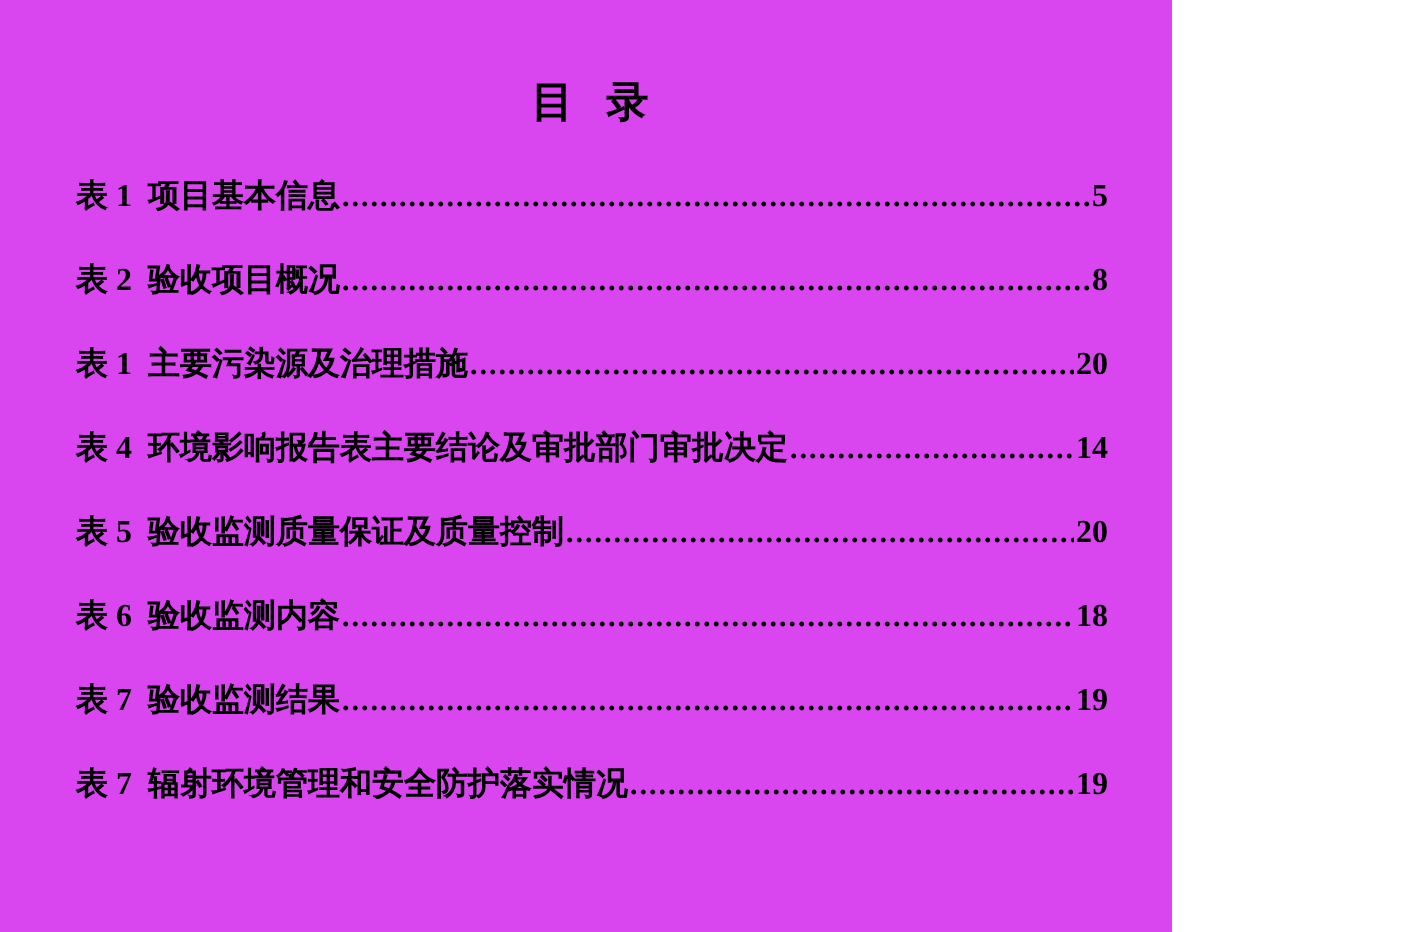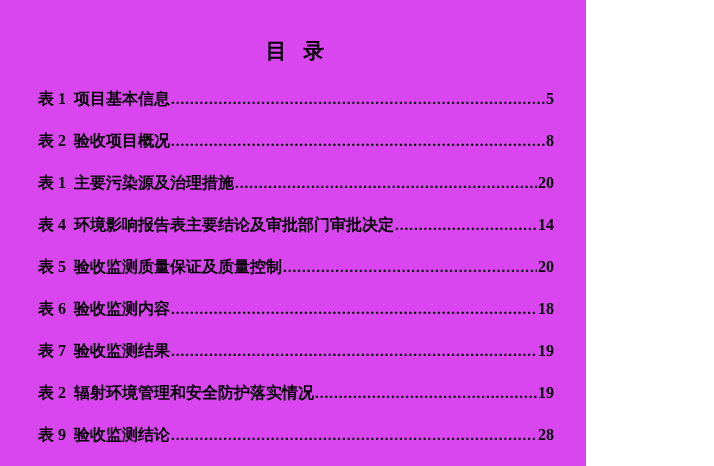--- a/index.html
+++ b/index.html
@@ -103,25 +103,20 @@
       <span class="toc-page">18</span>
     </div>
 
     <div class="toc-row">
       <span class="toc-label">表 7  验收监测结果</span>
       <span class="toc-leader"></span>
       <span class="toc-page">19</span>
     </div>
 
     <div class="toc-row">
-      <span class="toc-label">表 2  辐射环境管理和安全防护落实情况</span>
+      <span class="toc-label">表 7  辐射环境管理和安全防护落实情况</span>
       <span class="toc-leader"></span>
       <span class="toc-page">19</span>
     </div>
 
-    <div class="toc-row">
-      <span class="toc-label">表 9  验收监测结论</span>
-      <span class="toc-leader"></span>
-      <span class="toc-page">28</span>
-    </div>
 
   </div>
 </div>
 
 </body></html>

